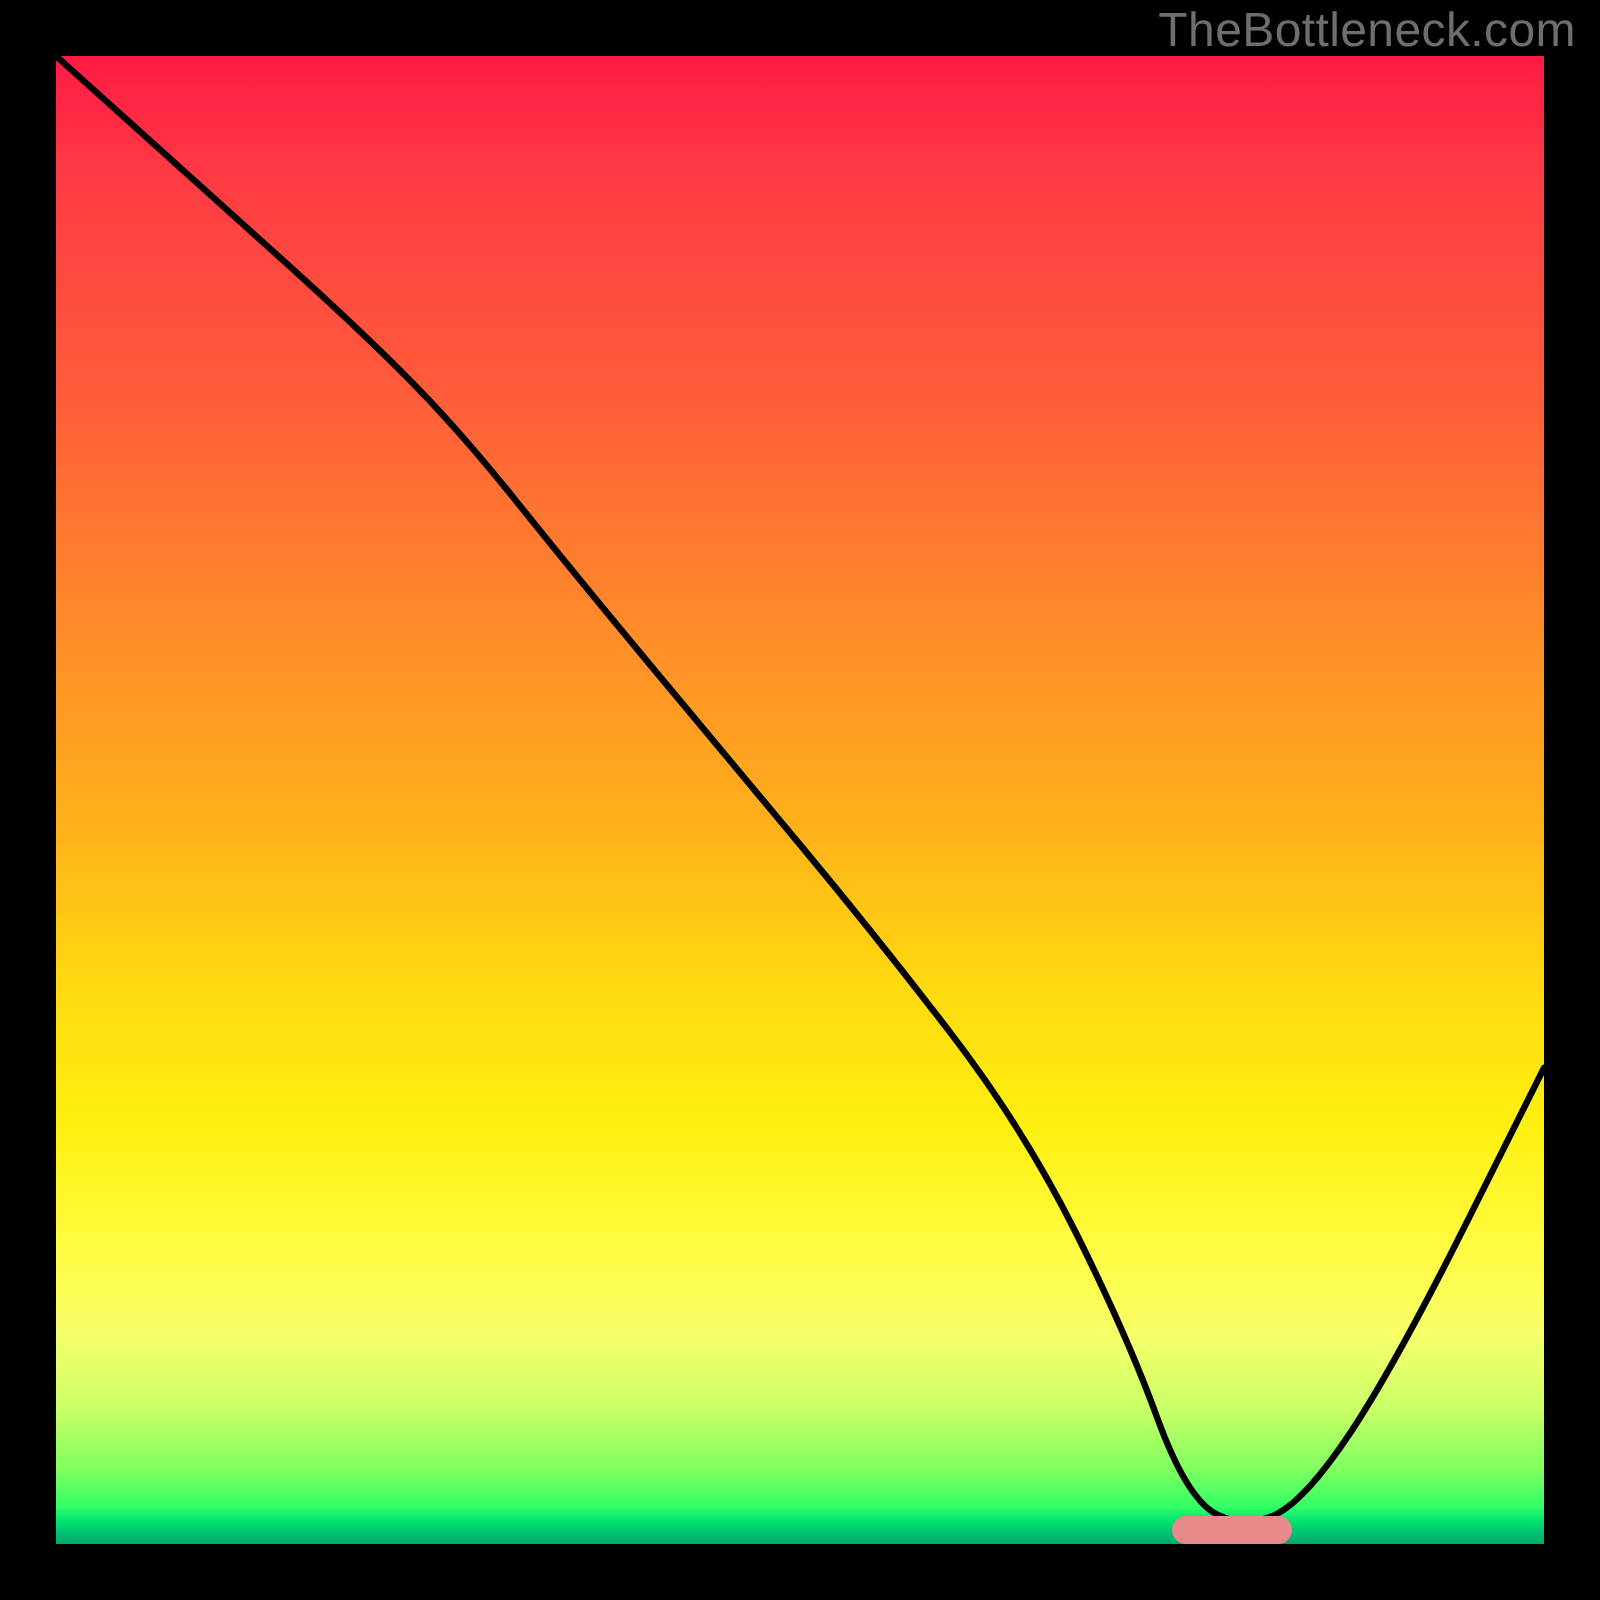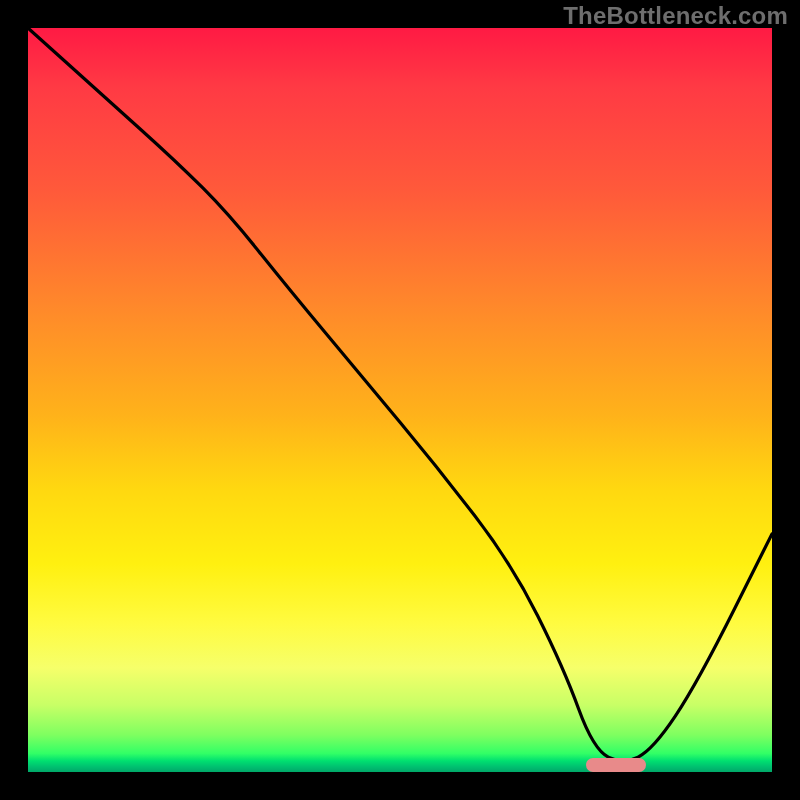--- a/index.html
+++ b/index.html
@@ -15,21 +15,21 @@
     position: relative;
     width: 800px;
     height: 800px;
     background: #000000;
   }
   .watermark {
     position: absolute;
     top: 2px;
     right: 12px;
     font-size: 24px;
-    font-weight: 700;
+    font-weight: 400;
     color: #6e6e6e;
     letter-spacing: 0.2px;
   }
   .plot-area {
     position: absolute;
     left: 28px;
     top: 28px;
     width: 744px;
     height: 744px;
   }

